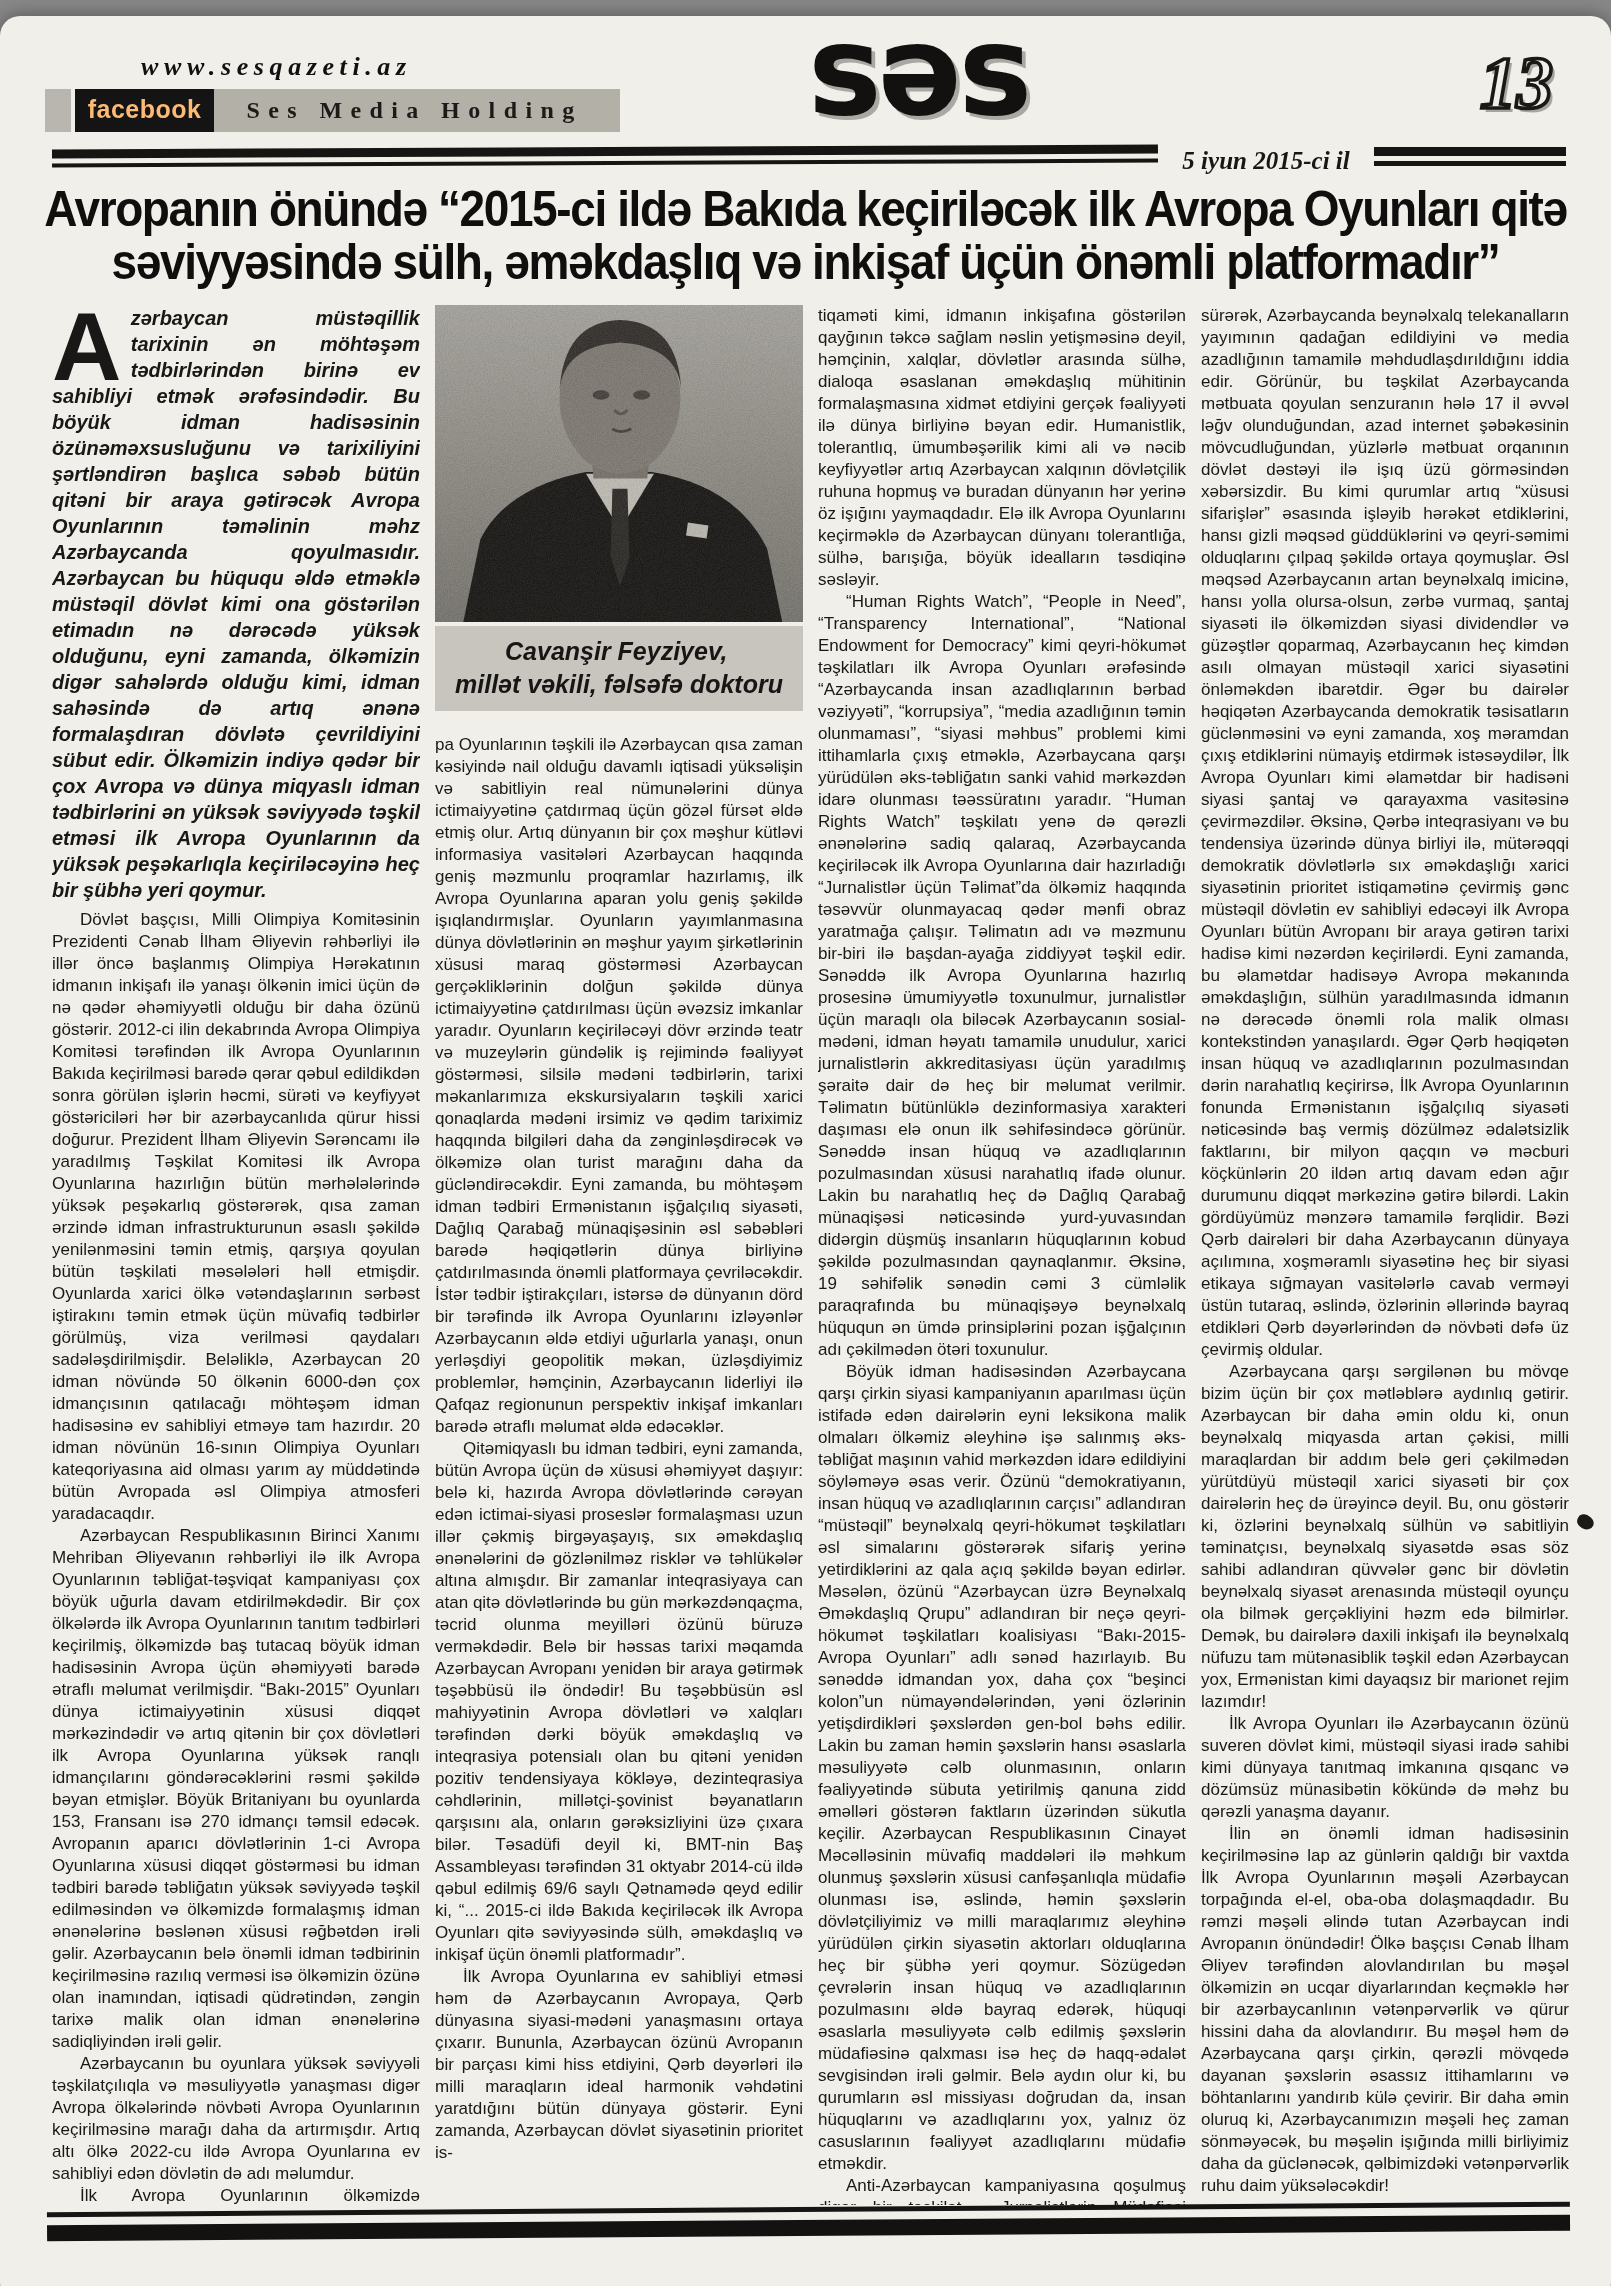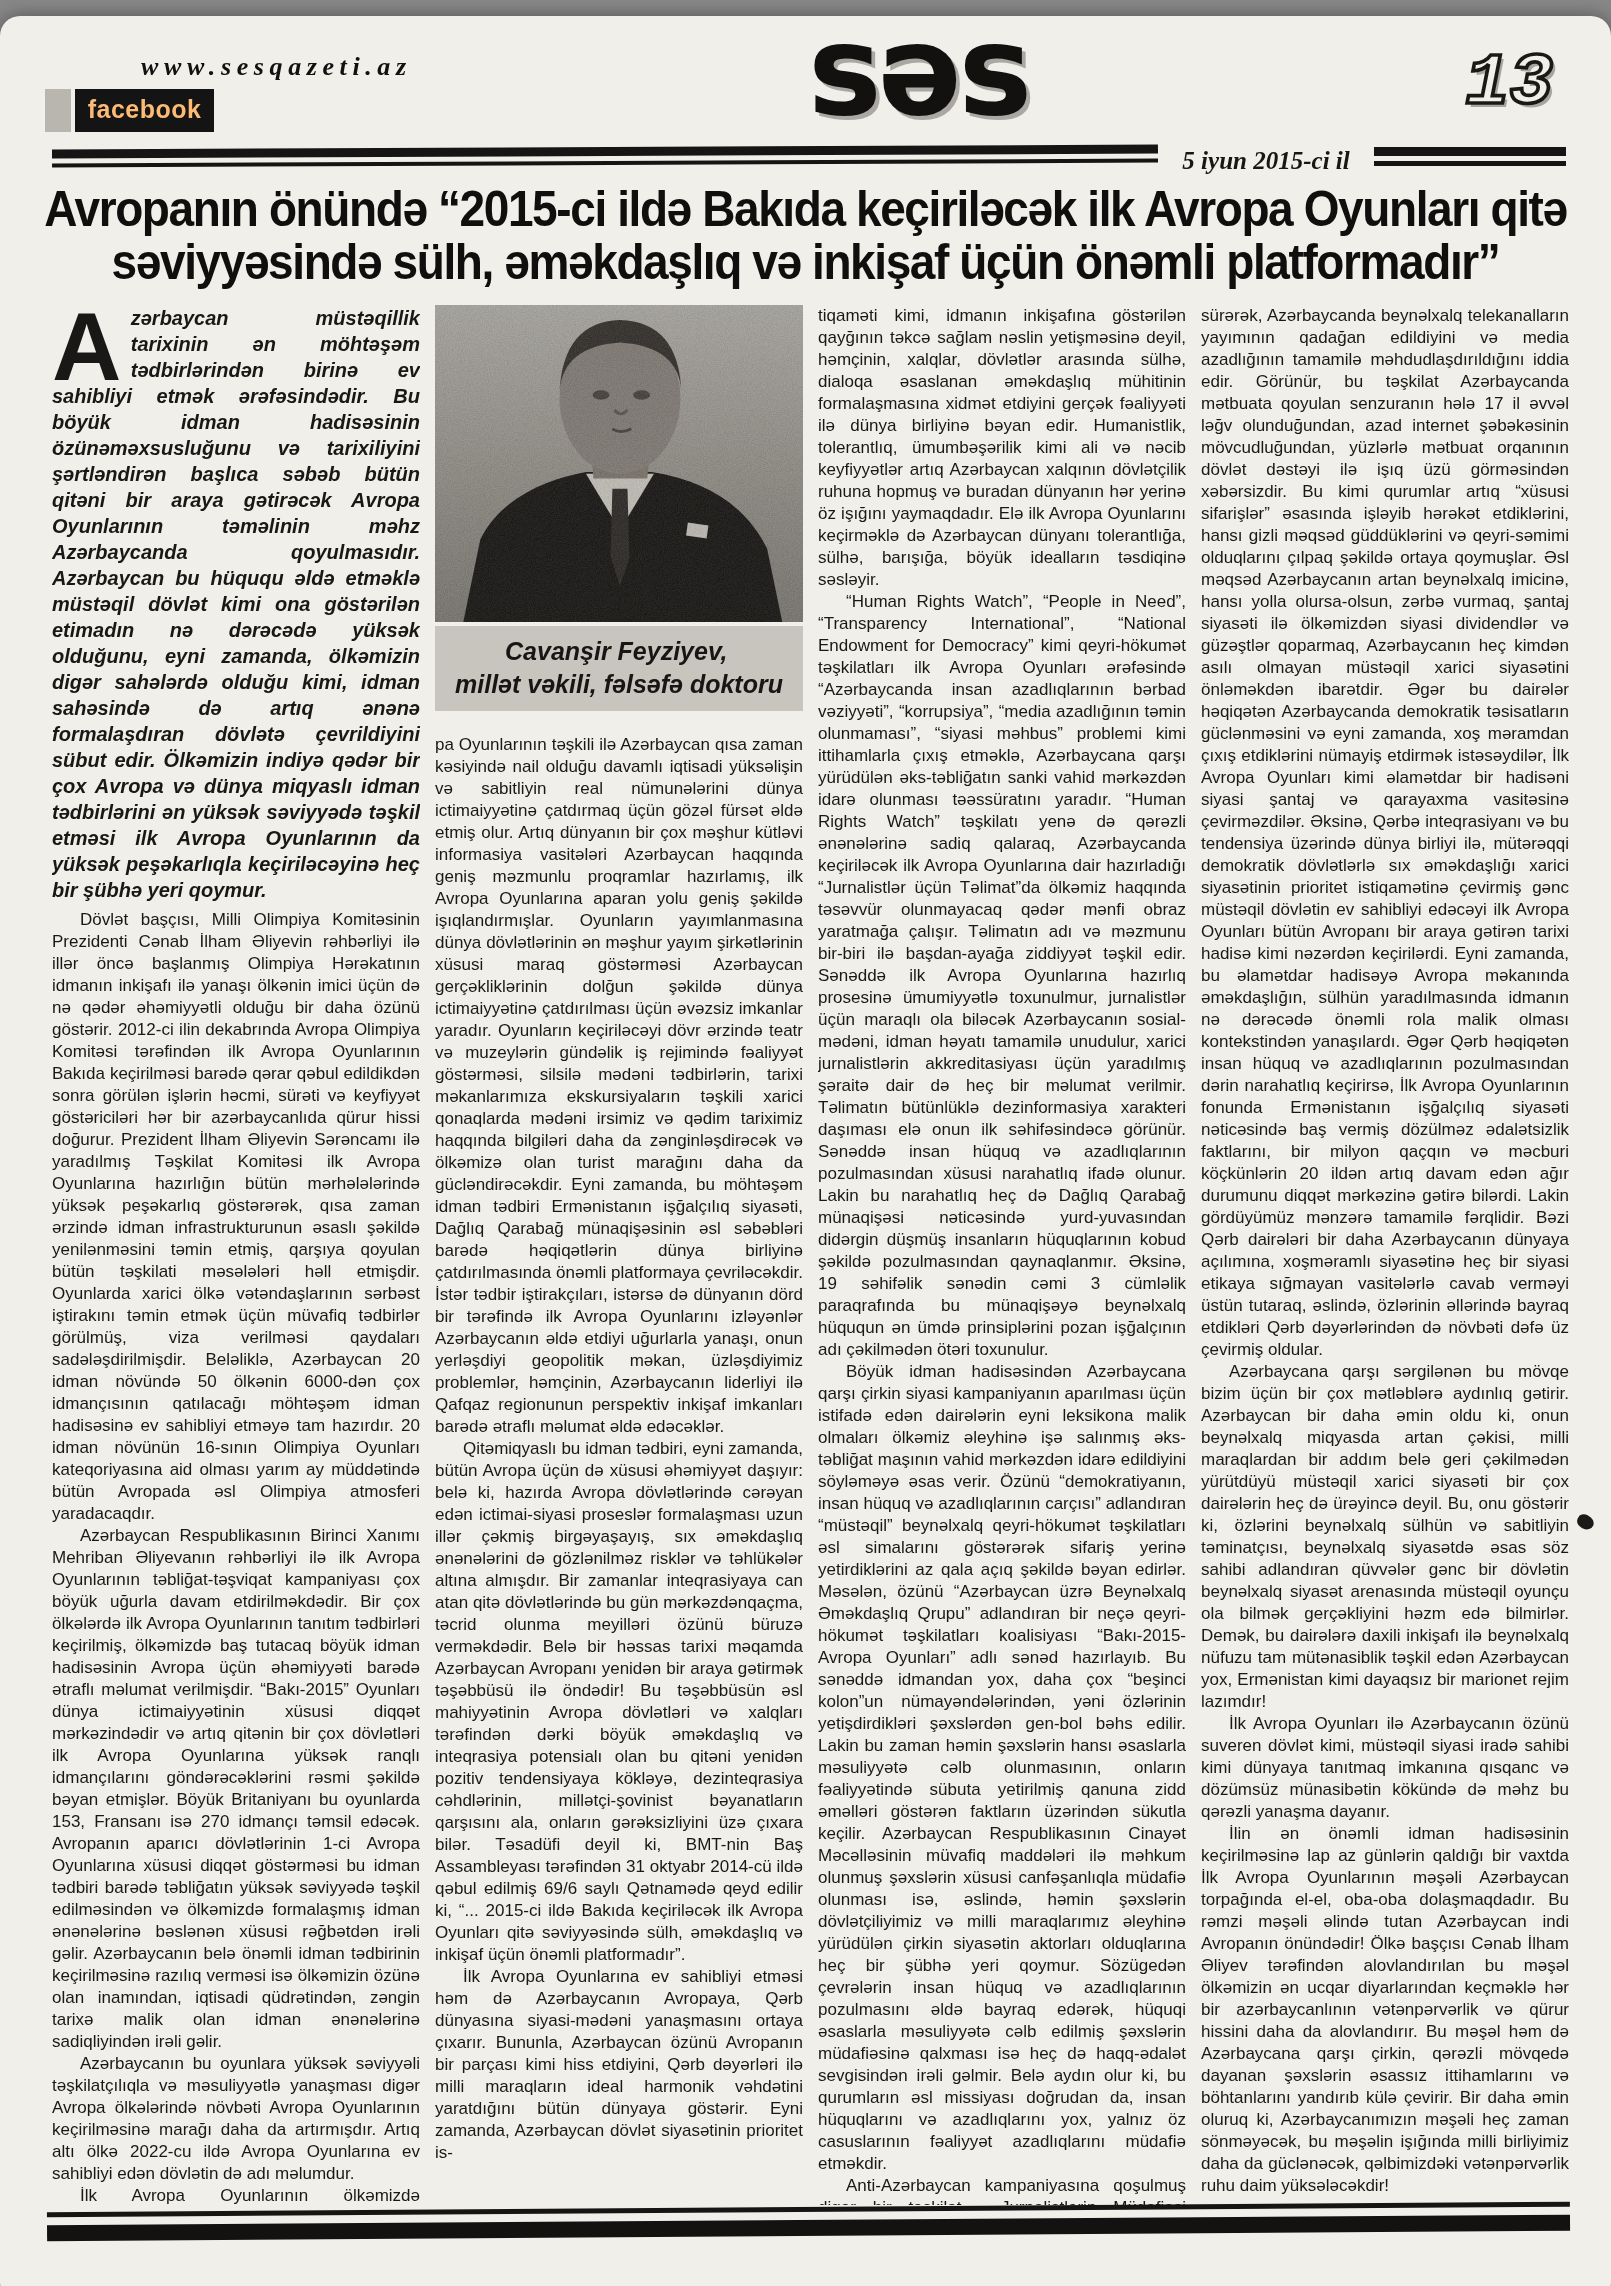--- a/index.html
+++ b/index.html
@@ -40,21 +40,21 @@
   }
   .logo{
     position:absolute;left:808px;top:-17px;
     font-family:"DejaVu Sans",sans-serif;
     font-weight:bold;font-size:124px;letter-spacing:-3.7px;
     color:#121110;
     text-shadow:3.7px 3.7px 0 rgba(40,38,35,.35);
   }
   .page-number{
     position:absolute;right:58px;top:26px;
-    font-family:Liberation Mono, monospace;
+    font-family:Liberation Serif, serif;
     font-style:italic;font-weight:bold;font-size:73px;
     color:#f1efe9;
     -webkit-text-stroke:3.7px #1a1916;
     text-shadow:3.7px 3.7px 0 rgba(30,28,25,.35);
   }
   
   .rule-row{
     position:absolute;left:52px;right:45px;top:131px;
     display:flex;align-items:flex-start;gap:20.6px;
   }
@@ -132,20 +132,21 @@
 </head>
 <body>
 
 <div class="page">
 
   <header>
     <div class="site-url">www.sesqazeti.az</div>
     <div class="badge-row">
       <span class="badge-stub"></span>
       <span class="fb-badge">facebook</span>
+      <span class="holding-bar">Ses Media Holding</span>
     </div>
     <div class="logo">səs</div>
     <div class="page-number">13</div>
   </header>
 
   <div class="rule-row">
     <div class="top-rule">
         <div class="bar"></div>
         <div class="line"></div>
       </div>

